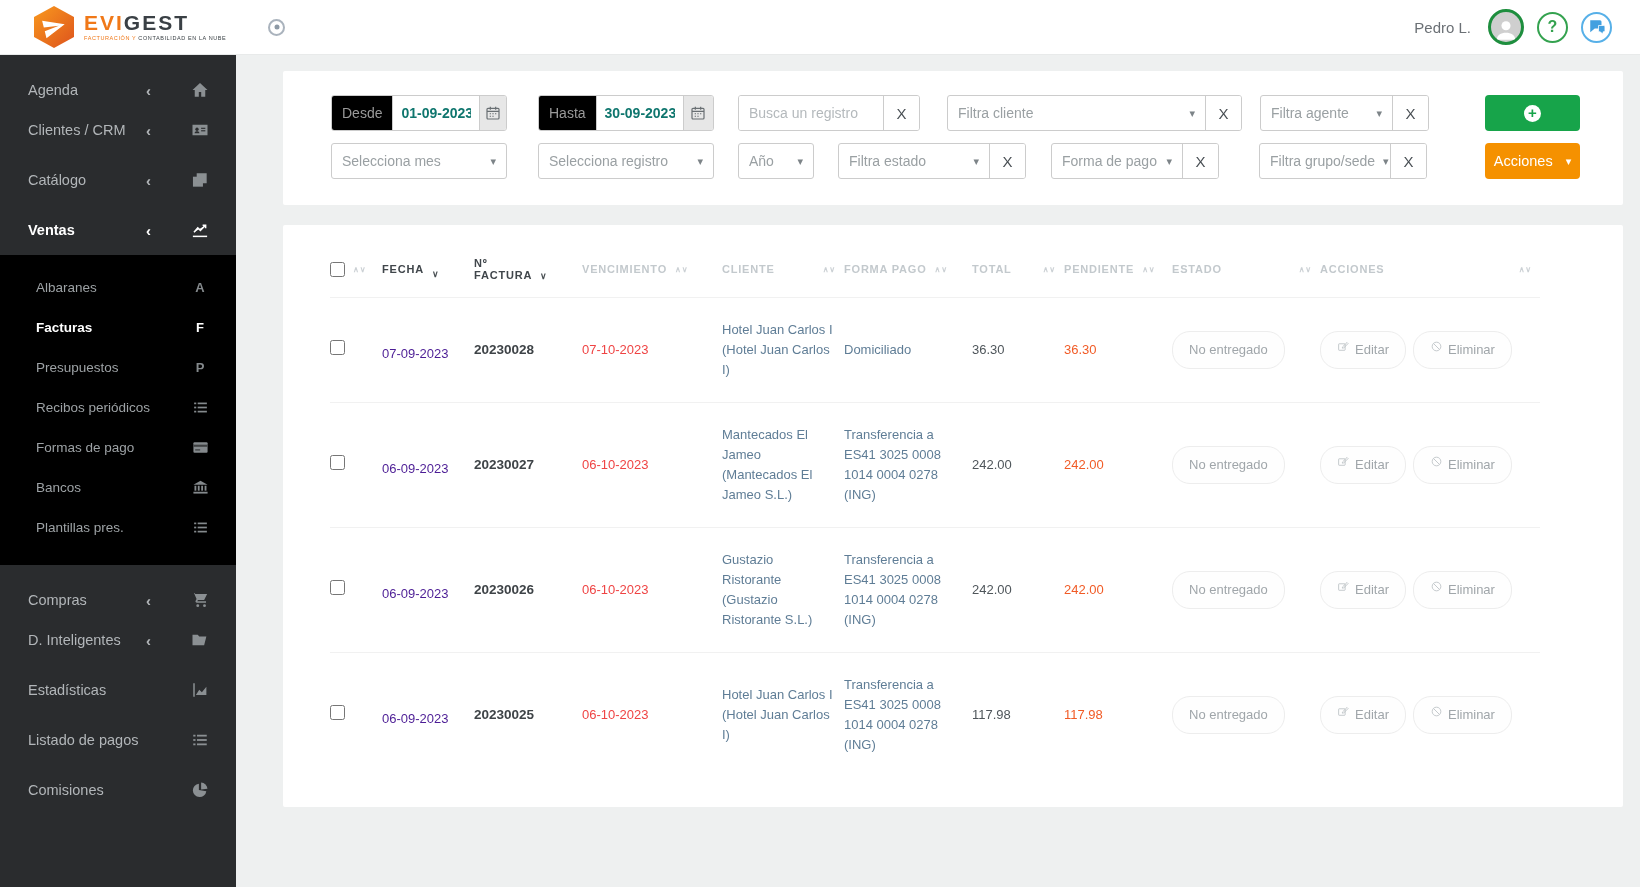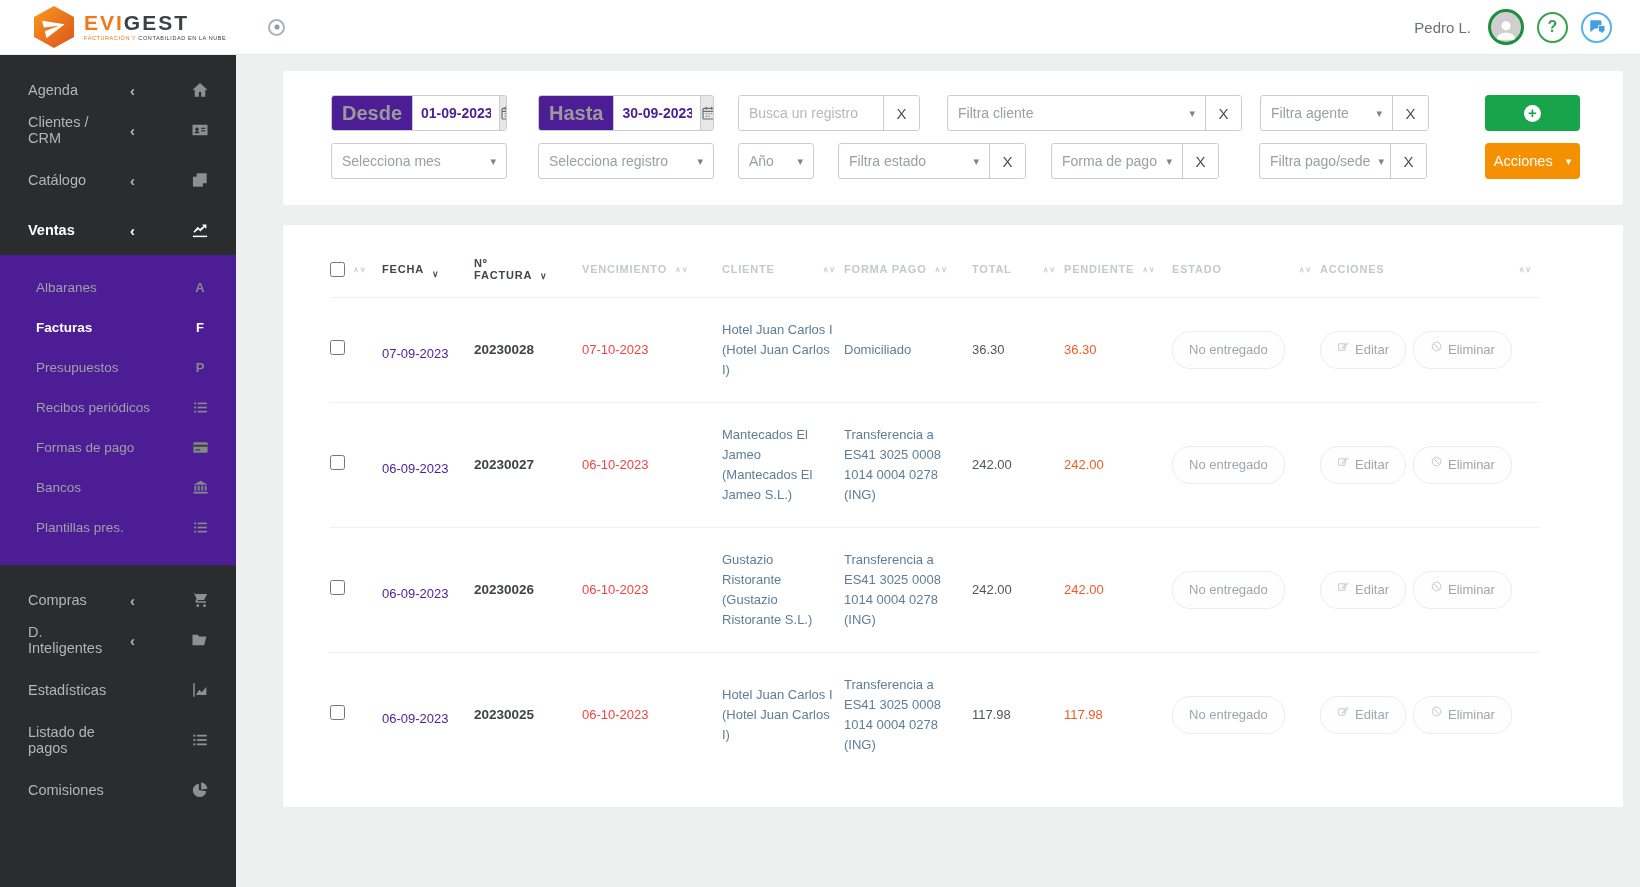--- a/index.html
+++ b/index.html
@@ -30,30 +30,30 @@
   .avatar svg { width:26px; height:26px; }
   .round-btn { width:31px; height:31px; border-radius:50%; background:#fff;
                display:flex; align-items:center; justify-content:center; }
   .help-btn { border:2.5px solid #34a24f; color:#34a24f; font-weight:700; font-size:16px; }
   .chat-btn { border:2.5px solid #57b0e8; }
   .chat-btn svg { width:18px; height:18px; }
 
   
   .sidebar { position:fixed; top:55px; left:0; width:236px; height:832px; background:#2a2c2e; z-index:10; }
   .nav-item { display:flex; align-items:center; height:50px; padding:0 26px 0 28px;
-              font-size:14.5px; color:#b2b6b9; cursor:pointer;gap:16px; }
+              font-size:14.5px; color:#b2b6b9; cursor:pointer; }
   .nav-top { padding-top:20px; }
   .nav-label { flex:1; }
   .nav-chev { width:44px; font-size:15px; font-weight:700; color:#b2b6b9; }
   .nav-ico { width:20px; display:flex; justify-content:center; }
   .nav-ico svg { width:18px; height:18px; fill:#8b9093; }
   .nav-item.active { color:#fff; font-weight:700; }
   .nav-item.active .nav-ico svg { fill:#ffffff; }
   .nav-item.active .nav-chev { color:#fff; }
-  .submenu { background:#4c1d95; padding:12px 0 18px 0; }
+  .submenu { background:#000000; padding:12px 0 18px 0; }
   .sub-item { display:flex; align-items:center; height:40px; padding:0 26px 0 36px;
               font-size:13.5px; color:#9da2a5; cursor:pointer; }
   .sub-item .nav-label { flex:1; }
   .sub-glyph { width:20px; text-align:center; font-size:13px; font-weight:700; color:#84898c; }
   .sub-item .nav-ico svg { width:17px; height:17px; fill:#84898c; }
   .sub-item.active { color:#fff; font-weight:700; }
   .sub-item.active .sub-glyph { color:#fff; }
   .nav-bottom { padding-top:20px; }
 
   
@@ -64,24 +64,24 @@
   .bc-home { color:#9b9b9b; }
   .bc-sep { color:#3a3a3a; font-size:13px; font-weight:700; }
   .bc-cur { color:#3aa0d8; }
 
   
   .panel { background:#fff; border-radius:2px; }
   .filter-panel { margin-top:16px; padding:24px 43px 26px 48px; }
   .f-row { display:flex; align-items:center; }
   .f-row + .f-row { margin-top:12px; }
   .group { display:flex; height:36px; border:1px solid #ccc; border-radius:3px; overflow:hidden; background:#fff; }
-  .g-label { background:#4c1d95; color:#9a9a9a; display:flex; align-items:center; padding:0 10px;
-             border-right:1px solid #ccc; font-size:20px;font-weight:bold; }
+  .g-label { background:#000000; color:#9a9a9a; display:flex; align-items:center; padding:0 10px;
+             border-right:1px solid #ccc; font-size:14px; }
   .g-input { border:none; outline:none; width:86px; padding:0 8px; font-size:14px; font-weight:700;
-             color:#4c1d95; font-family:"Liberation Sans",sans-serif; }
+             color:#0f766e; font-family:"Liberation Sans",sans-serif; }
   .g-btn { width:34px; background:#e7e7e7; border-left:1px solid #ccc; display:flex;
            align-items:center; justify-content:center; }
   .g-btn svg { width:16px; height:16px; }
   .select { display:flex; align-items:center; justify-content:space-between; padding:0 10px;
             color:#9aa0a3; font-size:14px; }
   .caret { color:#7d8488; font-size:11px; margin-left:8px; }
   .x-btn { width:36px; display:flex; align-items:center; justify-content:center; border-left:1px solid #ccc;
            color:#4a5055; font-size:15px; background:#fff; }
   .search-input { border:none; outline:none; width:144px; padding:0 10px; font-size:14px;
                   font-family:"Liberation Sans",sans-serif; color:#555; }
@@ -413,21 +413,21 @@
       </div>
       <div class="group" style="margin-left:25px">
         <span class="select" style="width:130px">
           <span>Forma de pago</span>
           <span class="caret">▾</span>
         </span>
         <span class="x-btn">X</span>
       </div>
       <div class="group" style="margin-left:40px">
         <span class="select" style="width:130px; overflow:hidden">
-          <span style="white-space:nowrap">Filtra pago/sede</span>
+          <span style="white-space:nowrap">Filtra grupo/sede</span>
           <span class="caret">▾</span>
         </span>
         <span class="x-btn">X</span>
       </div>
       <button class="btn-acciones">
         <span>Acciones</span>
         <span class="caret">▾</span>
       </button>
     </div>
   </div>

